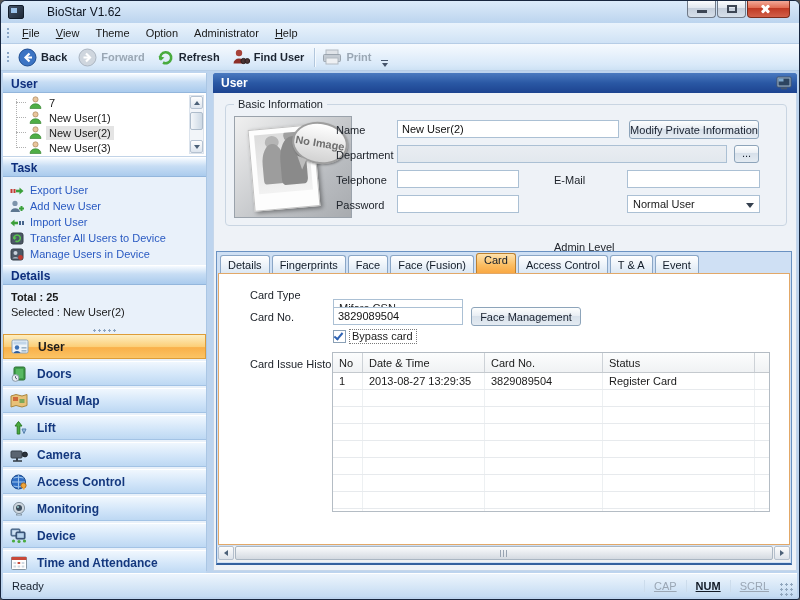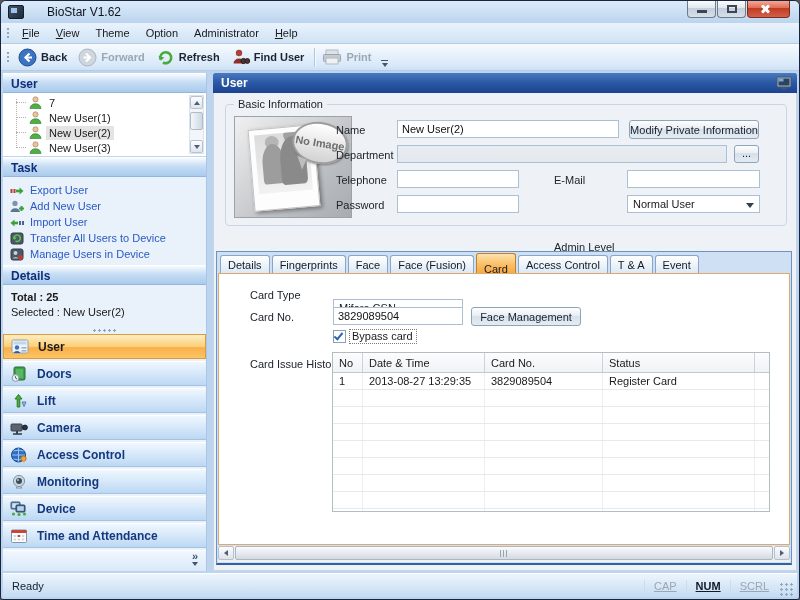--- a/index.html
+++ b/index.html
@@ -117,21 +117,21 @@
   .combo { position:absolute; height:18px; border:1px solid #abc0d4; background:#fff; padding:2px 18px 0 5px; cursor:pointer; }
   .combo .arrow { position:absolute; right:5px; top:7px; width:0; height:0;
                   border-left:4px solid rgba(0,0,0,0); border-right:4px solid rgba(0,0,0,0); border-top:5px solid #35404e; }
 
   
   .tab-region { position:absolute; left:2px; top:158px; width:576px; height:314px; border:1px solid #6a92c2; border-bottom:2px solid #33609e;
                 background:#cfe0f4; display:flex; flex-direction:column; }
   .tabs-row { height:21px; flex:none; display:flex; align-items:flex-end; padding:2px 0 0 3px; }
   .tab { border:1px solid #8aa6c6; border-bottom:none; border-radius:3px 3px 0 0; background:linear-gradient(#ffffff,#dce8f4);
          padding:3px 7px 2px; margin-right:2px; color:#121c28; cursor:pointer; height:18px; }
-  .tab.active { background:linear-gradient(#fde2ad,#fbbc60 60%,#f9a843); border-color:#bb8030; height:20px; padding-top:9px; position:relative; z-index:2; }
+  .tab.active { background:linear-gradient(#fde2ad,#fbbc60 60%,#f9a843); border-color:#bb8030; height:20px; padding-top:0; position:relative; z-index:2; }
   .tab-panel { flex:1; margin:0 1px; background:#fff; border:1px solid #e2a868; position:relative; overflow:hidden; }
   .hscroll { height:16px; flex:none; margin:1px 1px 1px; background:#eef0f2; position:relative; }
   .h-btn { position:absolute; top:0; width:16px; height:14px; background:linear-gradient(#fdfdfd,#dde3ea); border:1px solid #b5c0cd; border-radius:2px; }
   .h-btn.left { left:0; } .h-btn.right { right:0; }
   .tri-l { width:0;height:0;border-top:3px solid rgba(0,0,0,0);border-bottom:3px solid rgba(0,0,0,0);border-right:4px solid #4c6178;margin:3px auto; }
   .tri-r { width:0;height:0;border-top:3px solid rgba(0,0,0,0);border-bottom:3px solid rgba(0,0,0,0);border-left:4px solid #4c6178;margin:3px auto; }
   .hthumb { position:absolute; left:17px; right:17px; top:0; height:14px; background:linear-gradient(#fafbfc,#d4dae1); border:1px solid #aab6c2; border-radius:2px; }
   .hthumb::after { content:""; position:absolute; left:50%; top:3px; width:9px; margin-left:-4px; height:7px;
                    background-image:repeating-linear-gradient(90deg,#98a4b2 0 1px,rgba(0,0,0,0) 1px 3px); }
 
@@ -358,20 +358,28 @@
         <span>User</span>
       </div>
       <div class="nav-btn">
         <svg width="18" height="16">
             <rect x="4" y="1" width="11" height="13" rx="1.5" fill="#3f9e4a" stroke="#2a6e32"></rect>
             <rect x="6" y="3" width="7" height="9" fill="#57b862"></rect>
             <circle cx="5.5" cy="12" r="3.4" fill="#e9eef3" stroke="#8898a8"></circle>
             <path d="M5.5 10.2 V12 L7 13" stroke="#51606e" stroke-width="1" fill="none"></path>
           </svg>
         <span>Doors</span>
+      </div>
+      <div class="nav-btn">
+        <svg width="18" height="16">
+            <path d="M1 3 L6 1.5 L12 3 L17 1.5 V12.5 L12 14 L6 12.5 L1 14 Z" fill="#e8c178" stroke="#a8863e"></path>
+            <rect x="3" y="4" width="5" height="4" fill="#cf6a3c"></rect>
+            <rect x="9.5" y="6" width="5" height="4" fill="#7aa85a"></rect>
+          </svg>
+        <span>Visual Map</span>
       </div>
       <div class="nav-btn">
         <svg width="18" height="16">
             <path d="M5 6 L8.5 1.5 L12 6 H9.8 V14 H7.2 V6 Z" fill="#49ab3e" stroke="#2e7c28"></path>
             <path d="M13 10 L13 2 M13 10" stroke="none"></path>
             <path d="M11.5 10 L15 14.5 L15 14.5" fill="none"></path>
             <path d="M12 9 h4 l-2 4.5 Z" fill="#9cc0e4" stroke="#5580ac"></path>
           </svg>
         <span>Lift</span>
       </div>

